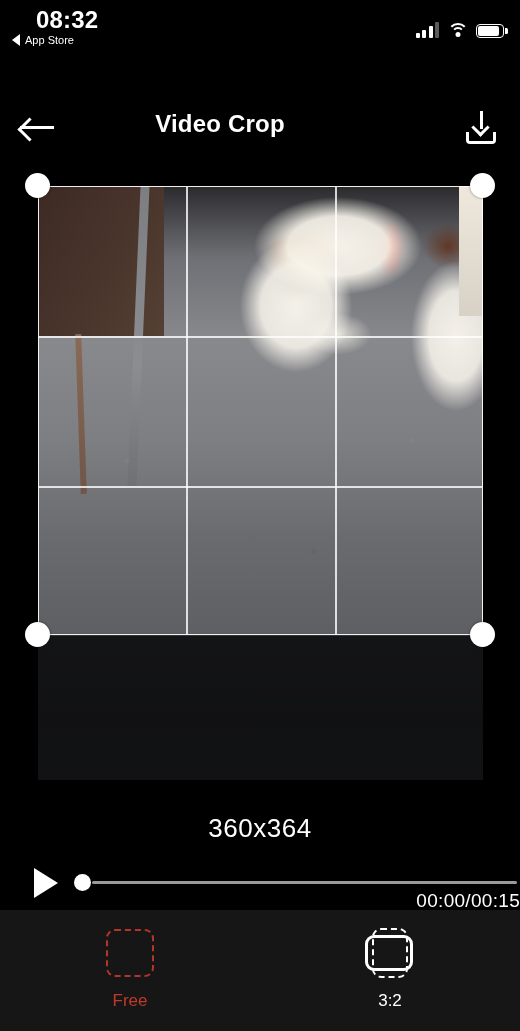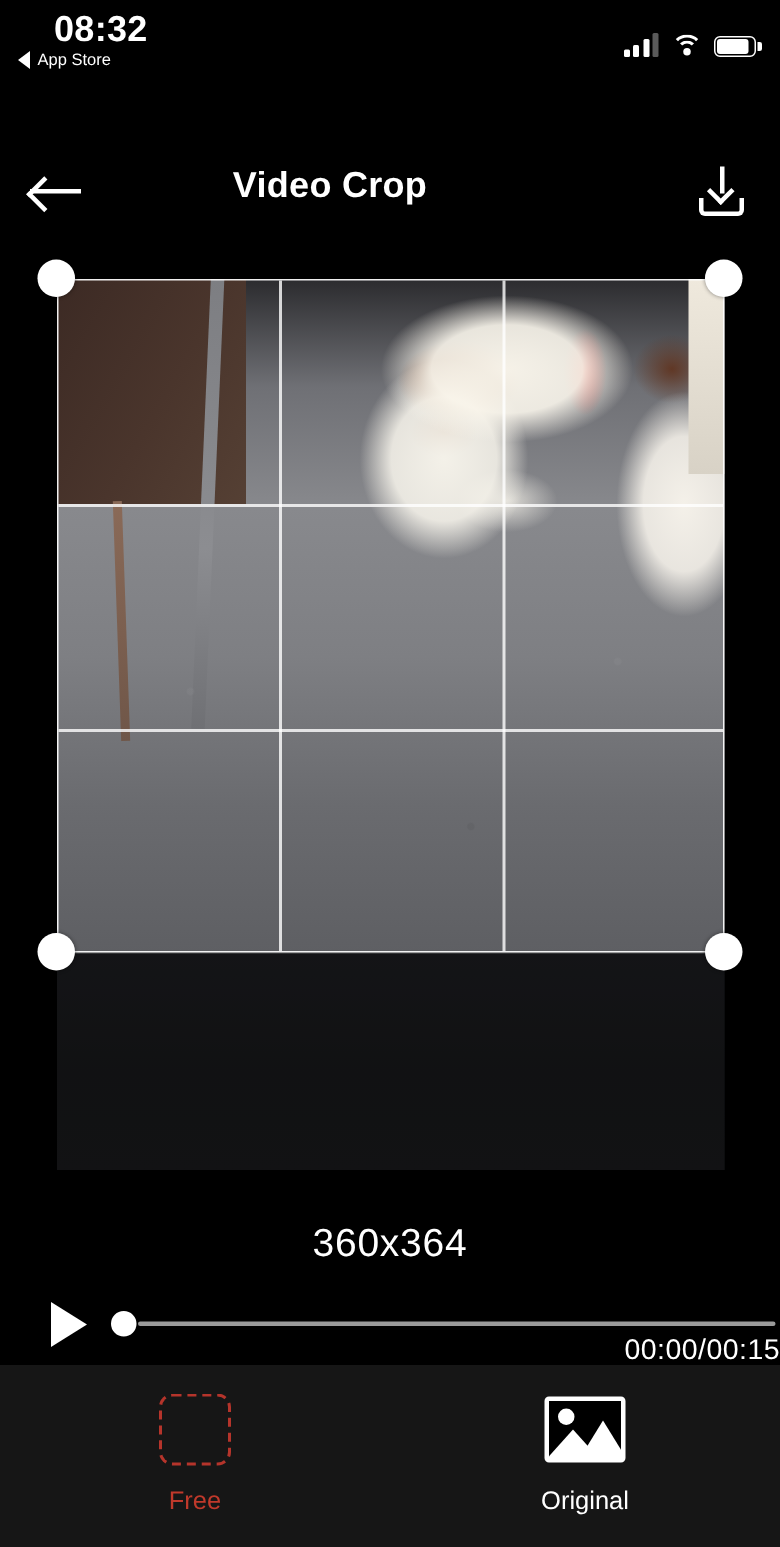--- a/index.html
+++ b/index.html
@@ -349,27 +349,26 @@
 
 <div class="toolbar">
 
   <div class="ratio-item selected">
     <span class="ratio-glyph">
       <span class="g-free"></span>
     </span>
     <span class="ratio-label">Free</span>
   </div>
 
+
+
+
   <div class="ratio-item">
     <span class="ratio-glyph">
-      <span class="g-original">
-        <span class="sun"></span>
-          <span class="mtn"></span>
-          <span class="mtn2"></span>
-      </span>
-    </span>
-    <span class="ratio-label">Original</span>
-  </div>
-
-
-
+      <span class="g-32">
+          <span class="dashed"></span>
+          <span class="solid"></span>
+        </span>
+    </span>
+    <span class="ratio-label">3:2</span>
+  </div>
 
 </div>
 
 </body></html>

